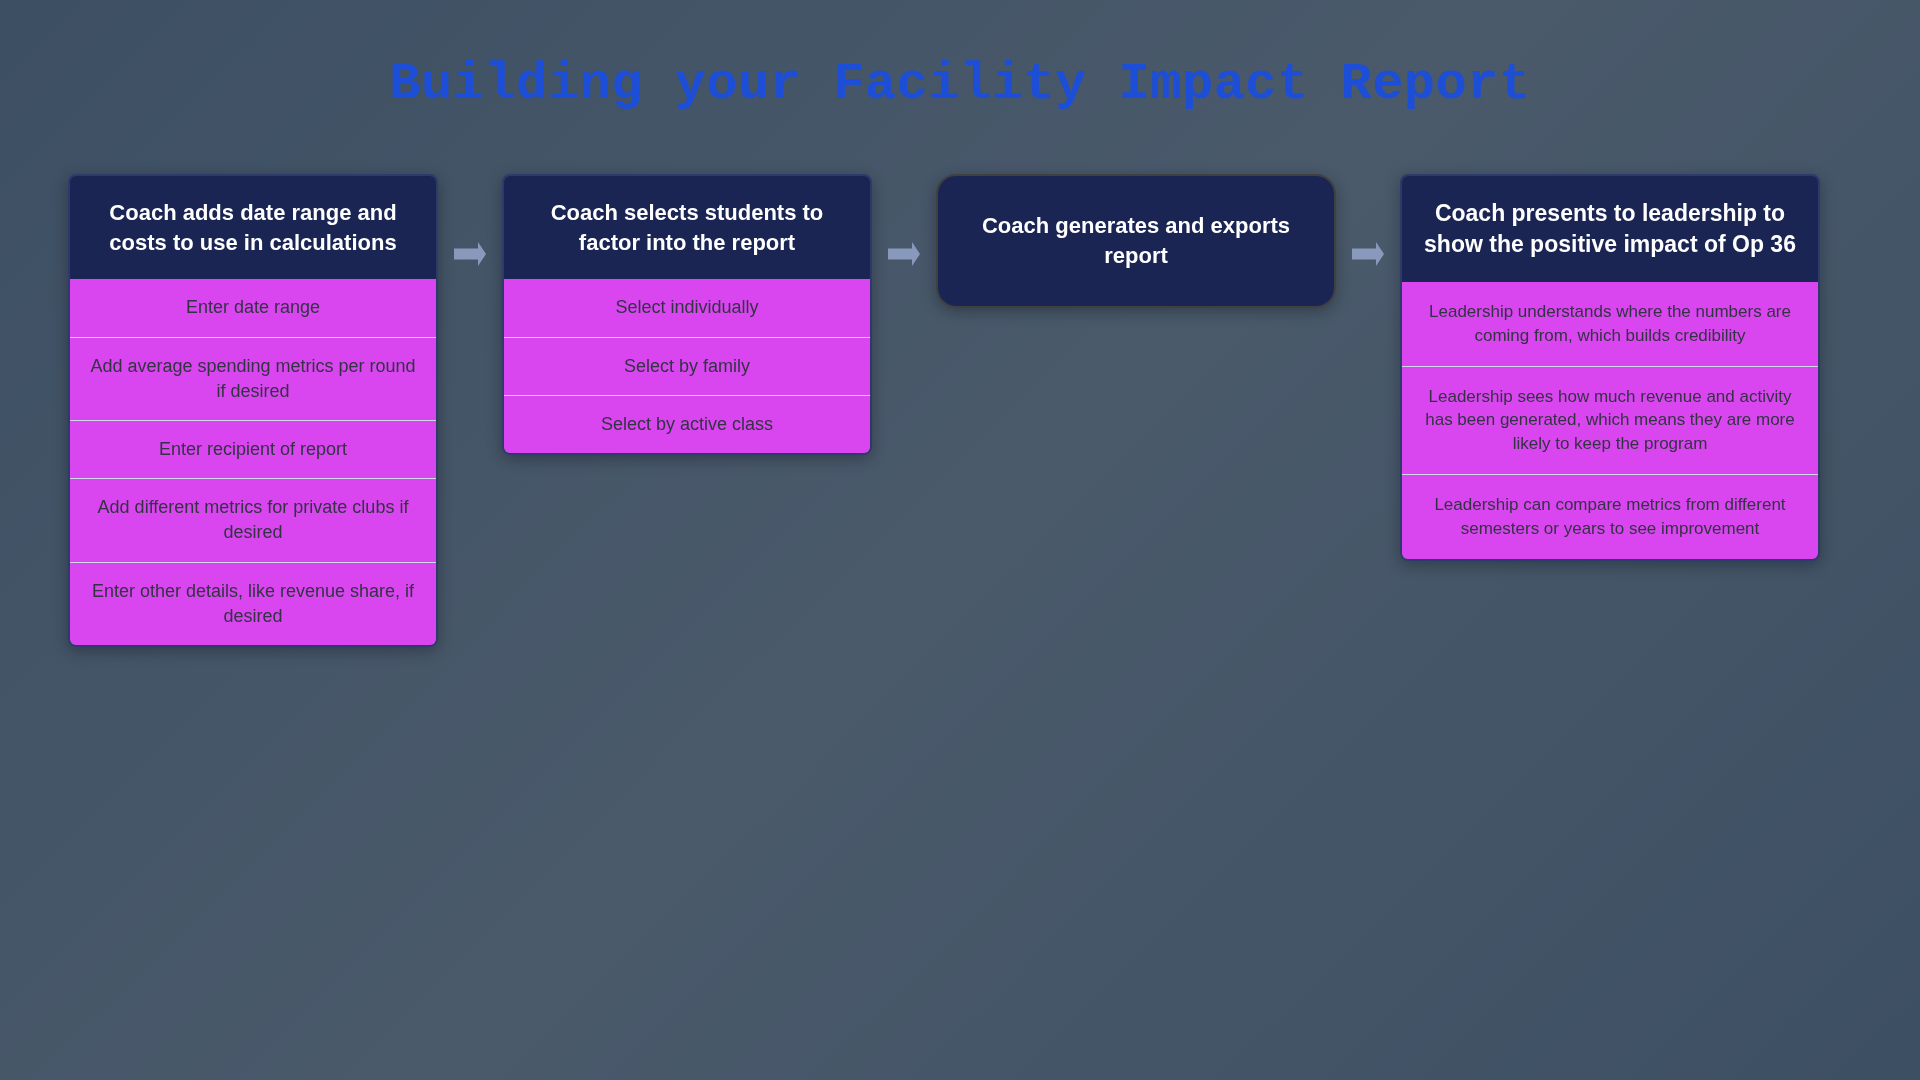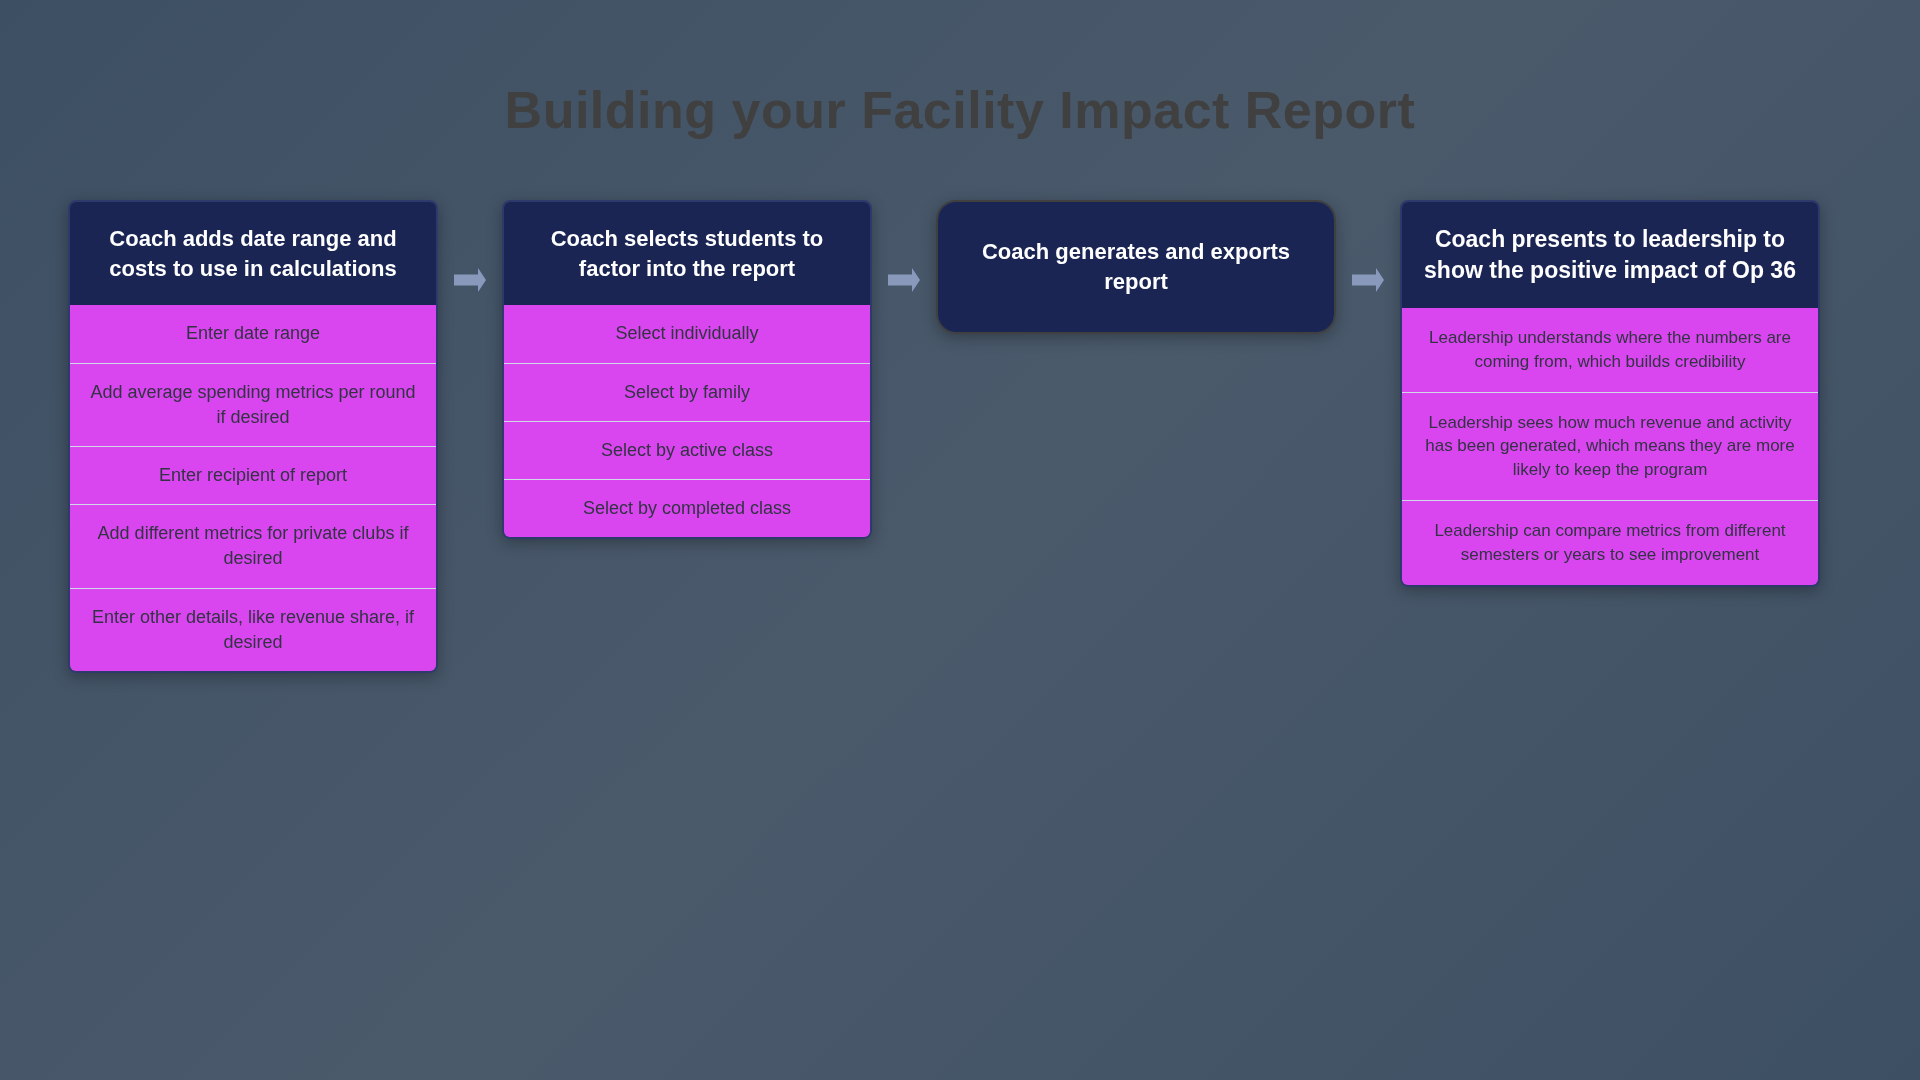--- a/index.html
+++ b/index.html
@@ -15,27 +15,28 @@
       background: linear-gradient(135deg, #3d4f63 0%, #4a5a6b 50%, #3d4f63 100%);
       font-family: 'Arial', sans-serif;
       display: flex;
       flex-direction: column;
       align-items: center;
       justify-content: flex-start;
       overflow: hidden;
     }
 
     .page-title {
-      color: #404040;
+      color: #1d4ed8;
       font-size: 52px;
       font-weight: 800;
       text-align: center;
-      margin-top: 80px;
+      margin-top: 55px;
       margin-bottom: 60px;
       letter-spacing: 0.5px;
+      font-family: Liberation Mono, monospace;
     }
 
     .flow-container {
       display: flex;
       flex-direction: row;
       align-items: flex-start;
       justify-content: flex-end;
       gap: 0;
       width: 1760px;
       padding: 0 20px;
@@ -151,21 +152,20 @@
     </div>
   </div>
 
   <div class="card-wrapper">
     <div class="card">
       <div class="card-header">Coach selects students to factor into the report</div>
       <div class="card-body">
         <div class="card-item">Select individually</div>
         <div class="card-item">Select by family</div>
         <div class="card-item">Select by active class</div>
-        <div class="card-item">Select by completed class</div>
       </div>
     </div>
 
     <div class="arrow-connector">
       <svg viewBox="0 0 50 50" xmlns="http://www.w3.org/2000/svg">
         <polygon points="5,18 35,18 35,10 45,25 35,40 35,32 5,32" fill="#8899bb"></polygon>
       </svg>
     </div>
   </div>
 

